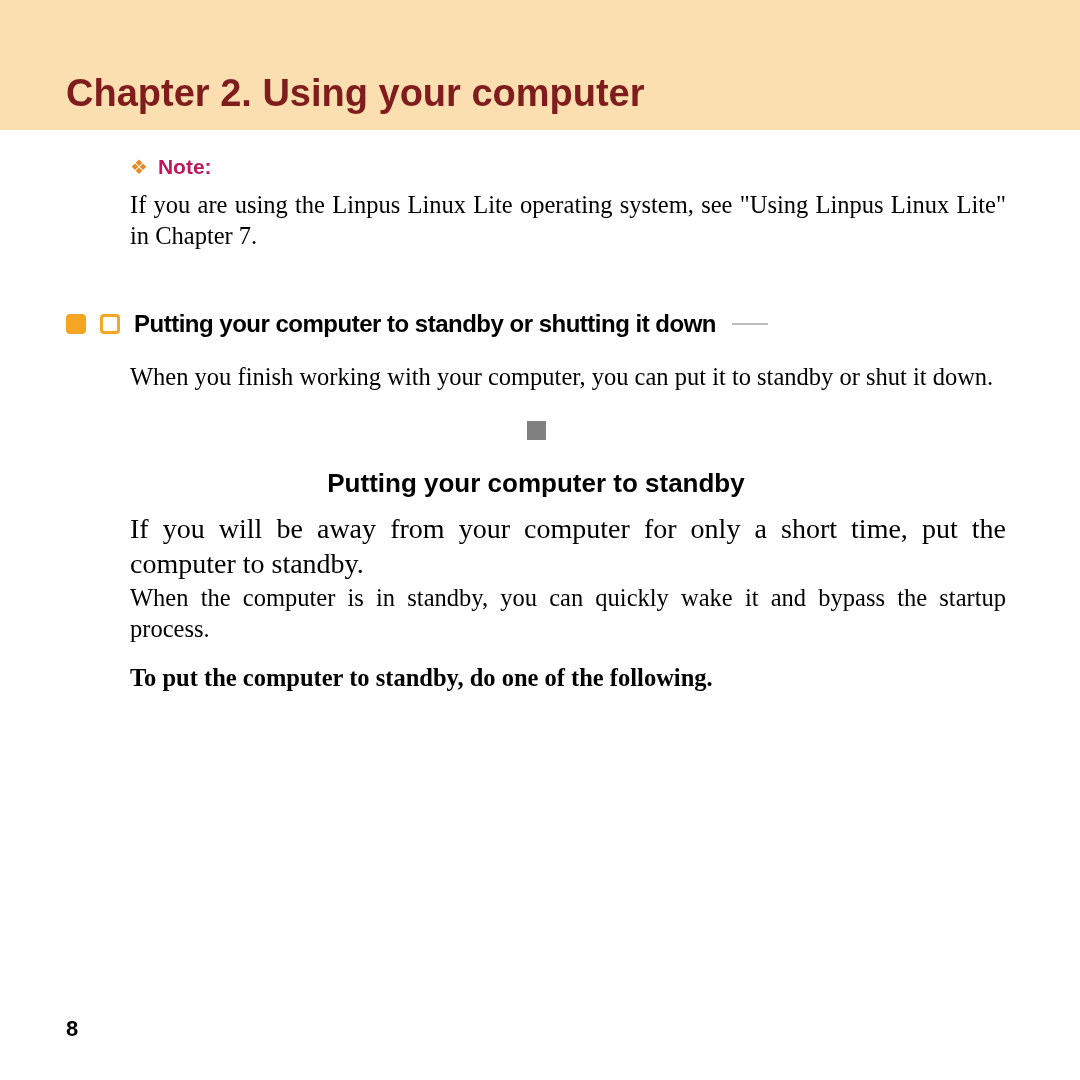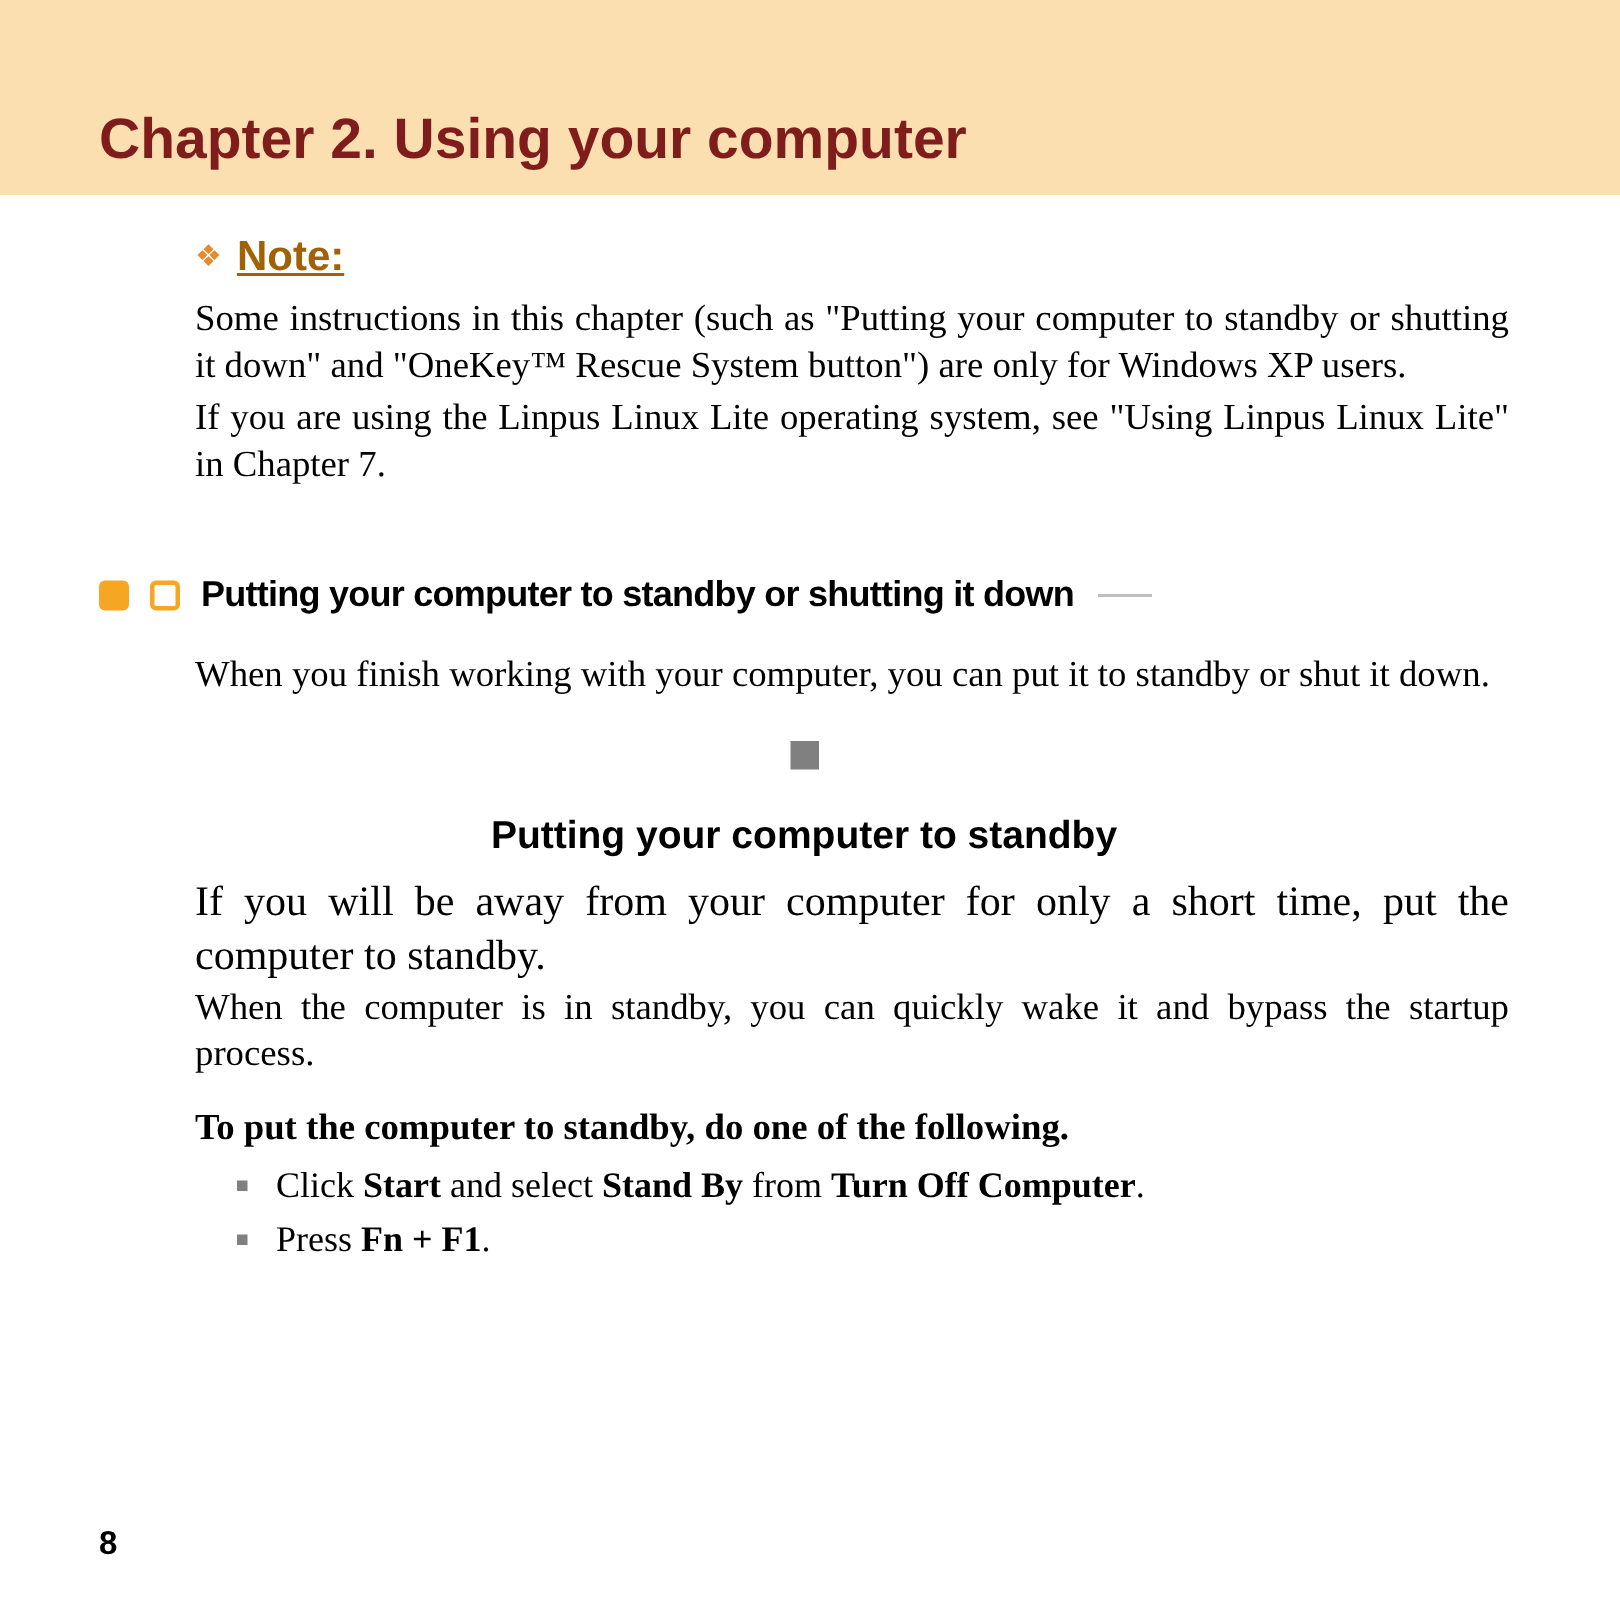--- a/index.html
+++ b/index.html
@@ -42,23 +42,22 @@
   }
   .diamond-cluster {
     font-size: 20px;
     color: #e88a2a;
     line-height: 1;
     letter-spacing: -2px;
   }
   .note-label {
     font-family: Arial, Helvetica, sans-serif;
     font-weight: bold;
-    font-size: 28px;
-    color: #a16207;
-    text-decoration: underline;
+    font-size: 21px;
+    color: #be185d;
   }
   .note-text {
     font-size: 24.5px;
     line-height: 1.28;
     color: #000;
     text-align: justify;
     margin-bottom: 3px;
   }
   .note-text2 {
     font-size: 24.5px;
@@ -185,45 +184,36 @@
 <div class="header-band"></div>
 
 <div class="chapter-title">Chapter 2. Using your computer</div>
 
 <div class="content">
 
   <div class="note-header">
     <span class="diamond-cluster">❖</span>
     <span class="note-label">Note:</span>
   </div>
-  <p class="note-text">Some instructions in this chapter (such as "Putting your computer to standby or shutting it down" and "OneKey™ Rescue System button") are only for Windows XP users.</p>
   <p class="note-text2">If you are using the Linpus Linux Lite operating system, see "Using Linpus Linux Lite" in Chapter 7.</p>
 
   <div class="section-row">
     <span class="orange-square-solid"></span>
     <span class="orange-square-outline"></span>
     <span class="section-title">Putting your computer to standby or shutting it down</span>
     <span class="section-dash"></span>
   </div>
 
   <p class="body-text">When you finish working with your computer, you can put it to standby or shut it down.</p>
 
   <div class="subsection-row">
     <span class="gray-square"></span>
     <span class="subsection-title">Putting your computer to standby</span>
   </div>
 
   <p class="body-para2">If you will be away from your computer for only a short time, put the computer to standby.</p>
   <p class="body-para3">When the computer is in standby, you can quickly wake it and bypass the startup process.</p>
   <p class="body-para4">To put the computer to standby, do one of the following.</p>
 
-  <ul class="bullet-list">
-    <li>
-      <span>Click </span><b>Start</b><span> and select </span><b>Stand By</b><span> from </span><b>Turn Off Computer</b><span>.</span>
-    </li>
-    <li>
-      <span>Press </span><b>Fn + F1</b><span>.</span>
-    </li>
-  </ul>
 
 </div>
 
 <div class="page-number">8</div>
 
 </body></html>

